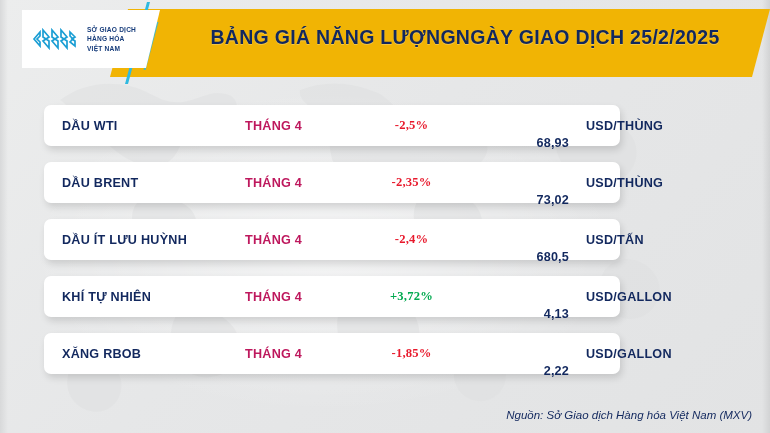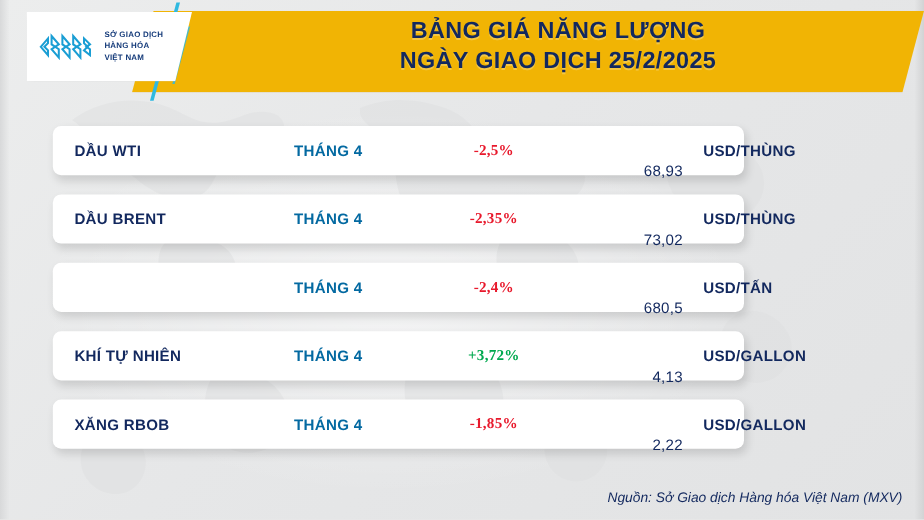--- a/index.html
+++ b/index.html
@@ -53,43 +53,43 @@
   .logo-card {
     position:absolute; left:22px; top:10px; width:138px; height:58px;
     background:#ffffff;
     clip-path:polygon(0 0, 100% 0, calc(100% - 14px) 100%, 0 100%);
     box-shadow:2px 3px 7px rgba(0,0,0,0.18);
     display:flex; align-items:center; padding-left:10px; gap:7px;
   }
   .logo-mark { width:48px; height:30px; flex:0 0 auto; }
   .logo-text { font-size:6.6px; font-weight:bold; color:#153b7a; line-height:1.42; letter-spacing:.2px; }
   .title-wrap {
-    position:absolute; left:180px; top:14px; width:570px; height:66px;
-    display:flex; flex-direction:column; align-items:center; 
+    position:absolute; left:180px; top:4px; width:570px; height:66px;
+    display:flex; flex-direction:row; align-items:center; justify-content:center;
   }
   .title-l1, .title-l2 {
     color:#12285e; font-weight:bold; font-size:19.5px; letter-spacing:.3px;
     line-height:1.28; white-space:nowrap;
     text-shadow:0 1px 0 rgba(255,255,255,0.25);
   }
 
   
   .rows { position:absolute; left:0; top:96px; width:770px; }
   .row {
     position:absolute; left:44px; width:576px; height:41px;
     background:#ffffff; border-radius:7px;
     box-shadow:2px 4px 7px rgba(0,0,0,0.13);
     display:flex; align-items:center;
   }
   .c-name  { position:absolute; left:18px;  font-size:12.6px; font-weight:bold; color:#12285e; letter-spacing:.25px; white-space:nowrap; }
-  .c-month { position:absolute; left:201px; font-size:12.6px; font-weight:bold; color:#0369a1; letter-spacing:.25px; white-space:nowrap; }
+  .c-month { position:absolute; left:201px; font-size:12.6px; font-weight:bold; color:#be185d; letter-spacing:.25px; white-space:nowrap; }
   .c-chg   { position:absolute; left:300px; width:135px; text-align:center; font-size:12.6px; font-weight:bold; letter-spacing:.2px; white-space:nowrap;font-family:Liberation Serif, serif; }
   .c-chg.down { color:#e8192c; }
   .c-chg.up   { color:#00a94f; }
-  .c-price { position:absolute; left:425px; width:100px; text-align:right; font-size:12.6px; font-weight:normal; color:#12285e; letter-spacing:.2px; white-space:nowrap;margin-top:34px; }
+  .c-price { position:absolute; left:425px; width:100px; text-align:right; font-size:12.6px; font-weight:bold; color:#12285e; letter-spacing:.2px; white-space:nowrap;margin-top:34px; }
   .c-unit  { position:absolute; left:542px; font-size:12.6px; font-weight:bold; color:#12285e; letter-spacing:.25px; white-space:nowrap; }
 
   
   .source {
     position:absolute; right:18px; bottom:12px;
     font-family:Liberation Sans, sans-serif;
     font-style:italic; font-size:11.5px; color:#12285e; white-space:nowrap;
   }
 </style>
 </head>
@@ -155,20 +155,21 @@
         <span class="c-unit">USD/THÙNG</span>
       </div>
       <div class="row" style="top: 66px;">
         <span class="c-name">DẦU BRENT</span>
         <span class="c-month">THÁNG 4</span>
         <span class="c-chg down">-2,35%</span>
         <span class="c-price">73,02</span>
         <span class="c-unit">USD/THÙNG</span>
       </div>
       <div class="row" style="top: 123px;">
+        <span class="c-name">DẦU ÍT LƯU HUỲNH</span>
         <span class="c-month">THÁNG 4</span>
         <span class="c-chg down">-2,4%</span>
         <span class="c-price">680,5</span>
         <span class="c-unit">USD/TẤN</span>
       </div>
       <div class="row" style="top: 180px;">
         <span class="c-name">KHÍ TỰ NHIÊN</span>
         <span class="c-month">THÁNG 4</span>
         <span class="c-chg up">+3,72%</span>
         <span class="c-price">4,13</span>

